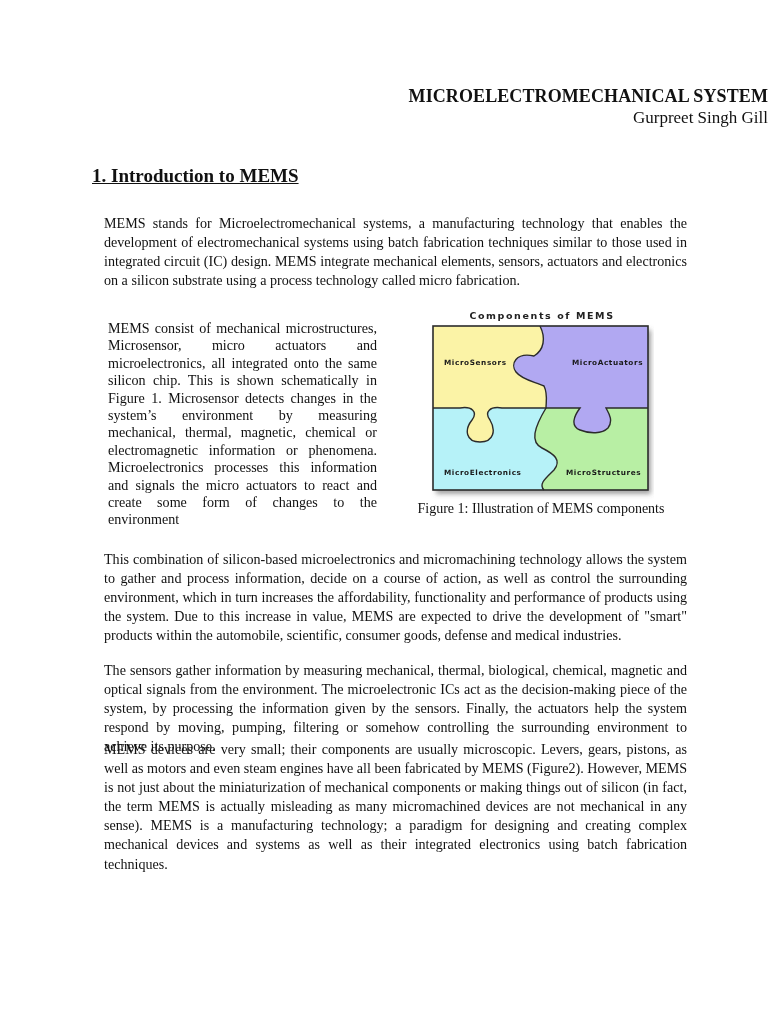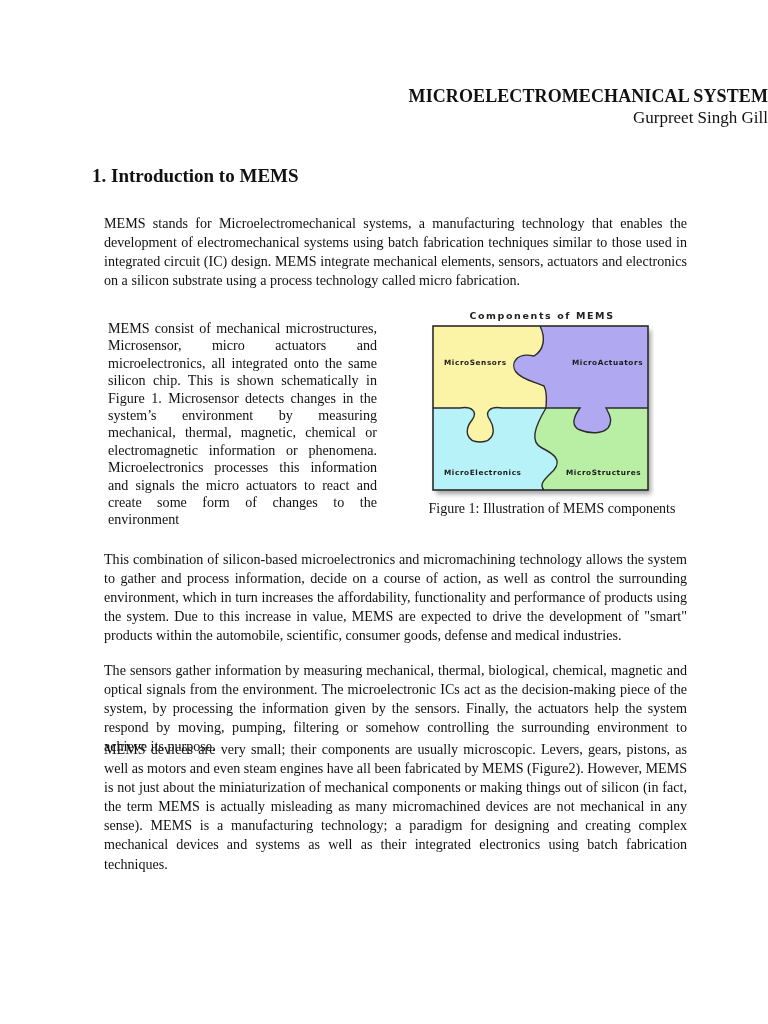--- a/index.html
+++ b/index.html
@@ -2,34 +2,34 @@
 <html><head>
 <meta charset="utf-8">
 <style>
   html, body { margin: 0; padding: 0; background: #ffffff; }
   body { width: 768px; height: 1024px; position: relative; overflow: hidden;
          font-family: "Liberation Serif", "DejaVu Serif", serif; color: #111; }
   .page { position: absolute; left: 0; top: 0; width: 768px; height: 1024px; }
   .title-block { position: absolute; left: 0; top: 86px; width: 768px; text-align: right; }
   .doc-title { font-weight: bold; font-size: 18px; line-height: 21px; letter-spacing: 0.1px; }
   .author, .affil { font-size: 17px; line-height: 21px; }
-  .section-heading { position: absolute; left: 92px; top: 165px; font-weight: bold; font-size: 19px; margin: 0; }
+  .section-heading { position: absolute; left: 92px; top: 165px; font-weight: bold; font-size: 19px; margin: 0; text-decoration: underline; }
   .para { position: absolute; left: 92px; width: 583px; font-size: 14.1px; line-height: 19.1px;
           text-align: justify; margin: 12px; }
   .p1 { top: 202px; }
   .p-left { position: absolute; left: 92px; top: 304px; width: 269px; font-size: 14.1px; line-height: 17.4px;
             text-align: justify; margin: 16px; }
   .p3 { top: 538px; }
   .p4 { top: 649px; }
   .p5 { top: 728px; }
   .figure { position: absolute; left: 400px; top: 308px; width: 280px; height: 215px; }
   .fig-title { position: absolute; left: 33px; top: 2px; width: 218px; text-align: center;
                font-family: "DejaVu Sans", sans-serif; font-weight: bold; font-size: 9.5px; letter-spacing: 1.6px; color: #222; }
   .fig-svg { position: absolute; left: 30px; top: 16px; }
-  .fig-caption { position: absolute; left: 12px; top: 193px; width: 280px; text-align: center; font-size: 14px; }
+  .fig-caption { position: absolute; left: 1px; top: 193px; width: 280px; text-align: center; font-size: 14px; }
   .piece-label { font-family: "DejaVu Sans", sans-serif; font-weight: bold; font-size: 7.3px; letter-spacing: 0.6px; fill: #1a1a1a; }
 </style>
 </head>
 <body>
 
 <div class="page">
 
   <div class="title-block">
     <div class="doc-title">MICROELECTROMECHANICAL SYSTEM</div>
     <div class="author">Gurpreet Singh Gill</div>

